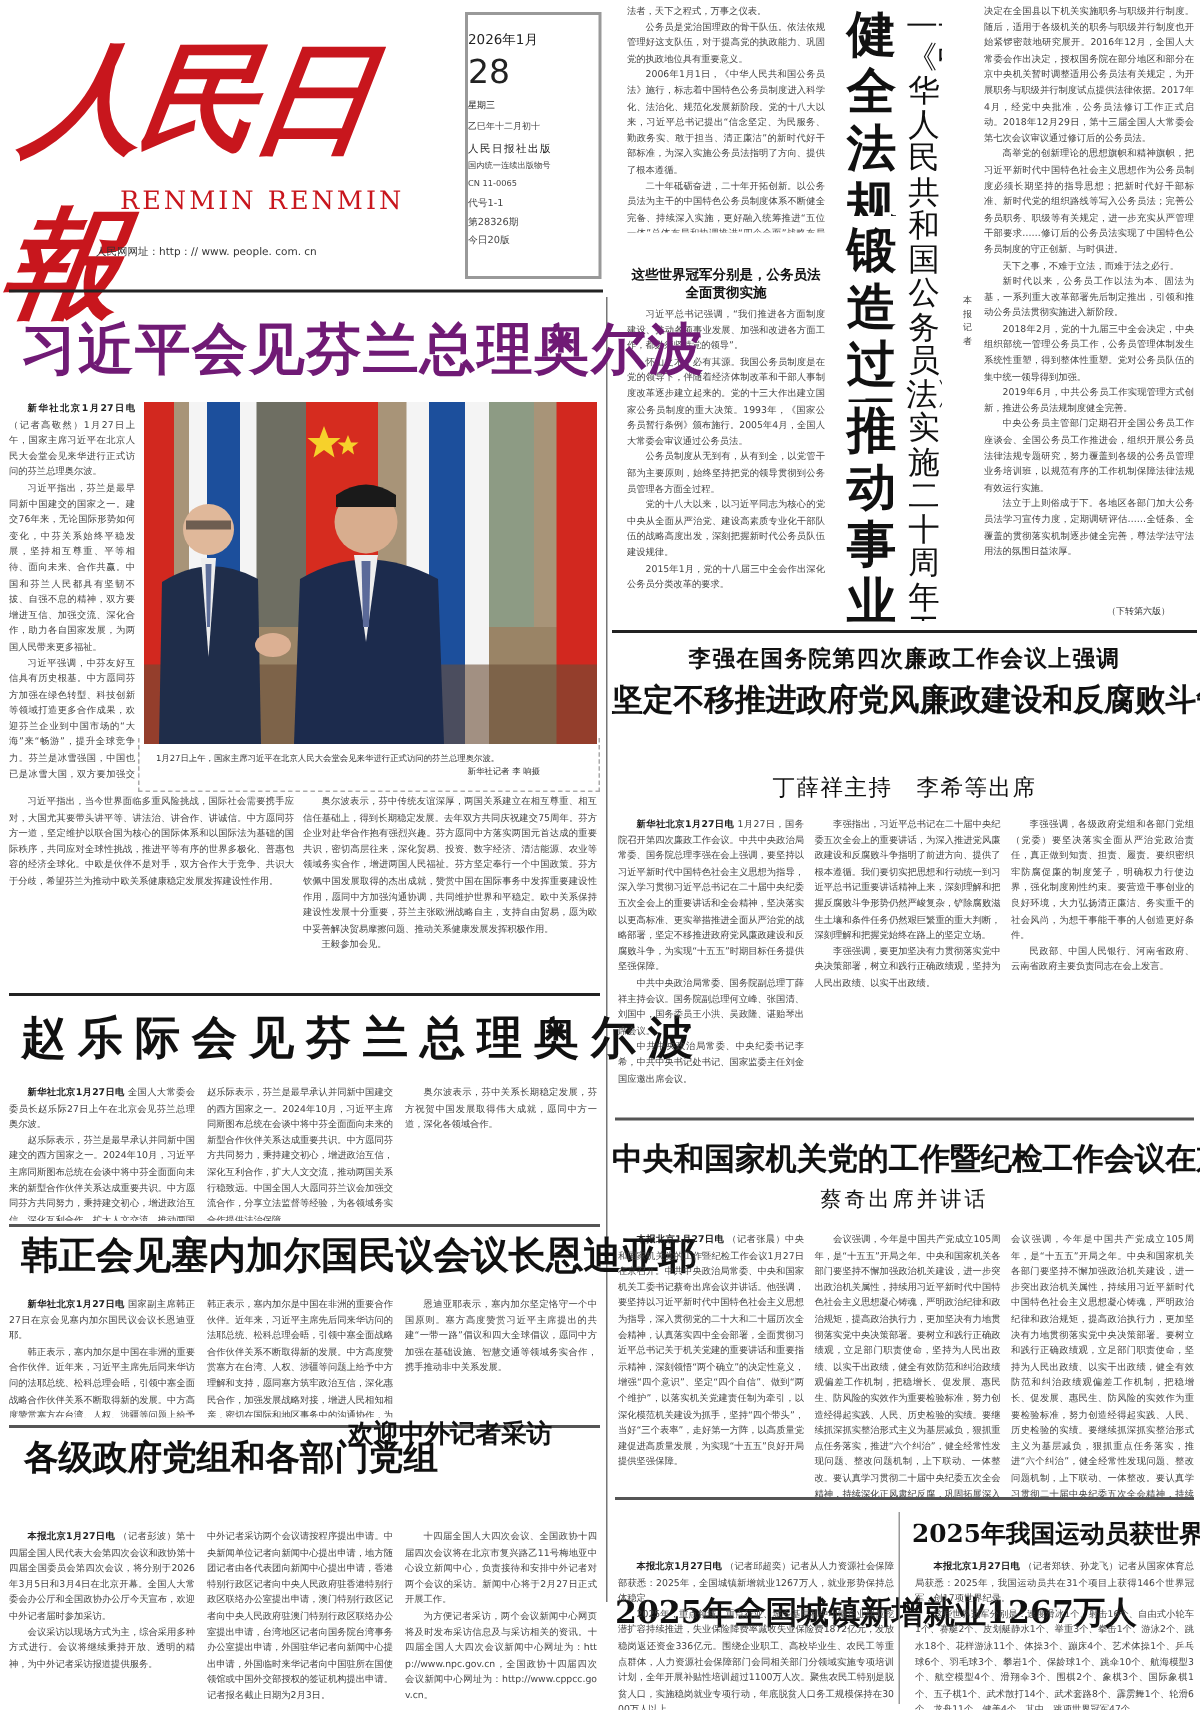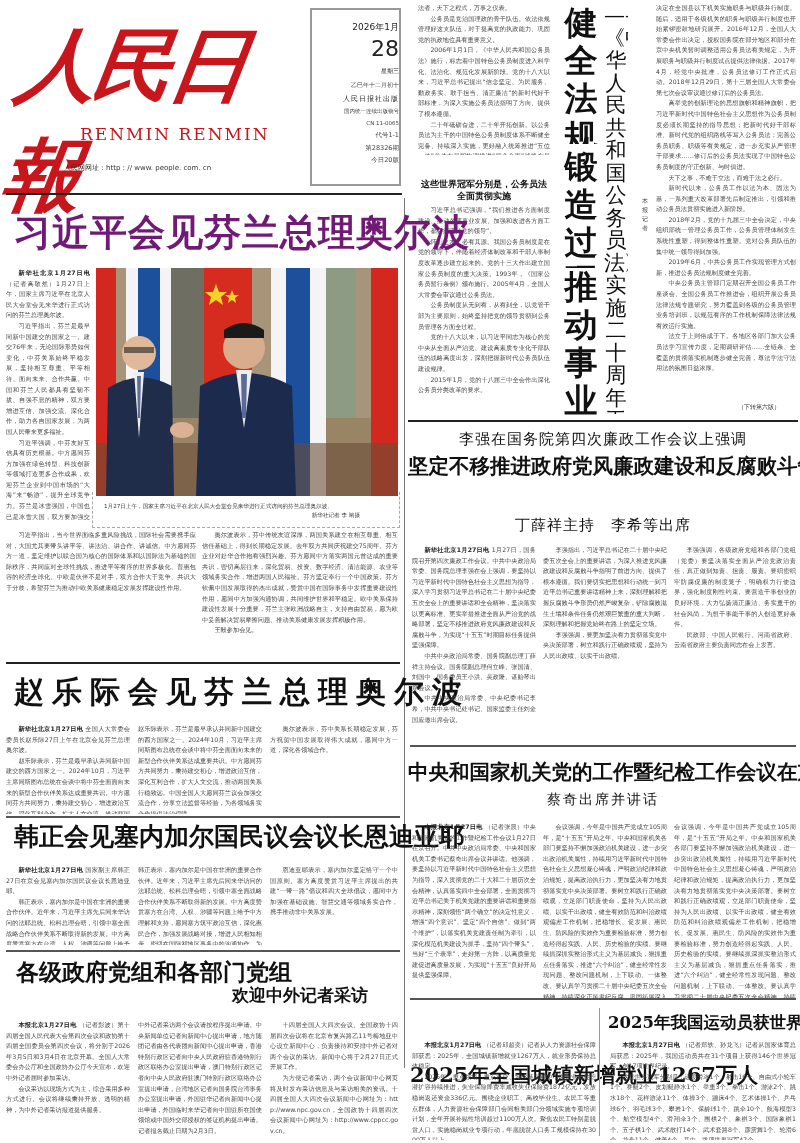--- a/index.html
+++ b/index.html
@@ -9,21 +9,21 @@
 .txt{font-size:6.2px;line-height:10.6px;color:#444;text-align:justify;overflow:hidden;word-break:break-all}
 .txt p{text-indent:2em}
 .lead b{font-weight:bold;color:#222}
 .serif{font-family:Liberation Serif, serif}
 .hr{position:absolute;background:#222}
 .vr{position:absolute;background:#777;width:1px}
 
 .logo{left:18px;top:10px;width:290px;height:110px;color:#c8161d;font-family:"DejaVu Serif","Liberation Serif",serif;font-weight:bold;font-style:italic;font-size:80px;line-height:110px;letter-spacing:-4px;transform:skewX(-8deg)}
 .logo-en{left:80px;top:124px;color:#c8161d;font-family:"DejaVu Serif","Liberation Serif",serif;font-size:17px;letter-spacing:2px}
 .site{left:64px;top:163px;font-size:7px;color:#333}
-.datebox{left:310px;top:8px;width:91px;height:178px;border:2px solid #999;text-align:right;color:#222}
+.datebox{left:310px;top:8px;width:91px;height:178px;border:2px solid #999;text-align:left;color:#222}
 .datebox div{line-height:1}
 .ym{font-size:9px;margin-top:13px}
 .day{font-size:22px;margin-top:6px}
 .wk{font-size:6px;margin-top:8px}
 .lunar{font-size:6px;margin-top:8px;color:#444}
 .pub{font-size:7px;margin-top:8px;letter-spacing:1px}
 .small{font-size:5.5px;margin-top:6px;color:#444}
 
 .h-main{left:14px;top:208px;width:380px;font-size:37px;font-weight:bold;letter-spacing:1px;color:#701a75;white-space:nowrap}
 .photo{left:96px;top:268px;width:302px;height:228px;overflow:hidden;background:#8a6e52}
@@ -169,34 +169,34 @@
   <p style="text-indent:0">韩正表示，塞内加尔是中国在非洲的重要合作伙伴。近年来，习近平主席先后同来华访问的法耶总统、松科总理会晤，引领中塞全面战略合作伙伴关系不断取得新的发展。中方高度赞赏塞方在台湾、人权、涉疆等问题上给予中方理解和支持，愿同塞方筑牢政治互信，深化惠民合作，加强发展战略对接，增进人民相知相亲，密切在国际和地区事务中的沟通协作，为共筑新时代全天候中非命运共同体作出更大贡献。</p>
 </div>
 <div class="abs txt" style="left:270px;top:865px;width:128px;height:80px">
   <p>恩迪亚耶表示，塞内加尔坚定恪守一个中国原则。塞方高度赞赏习近平主席提出的共建“一带一路”倡议和四大全球倡议，愿同中方加强在基础设施、智慧交通等领域务实合作，携手推动非中关系发展。</p>
 </div>
 <div class="hr" style="left:6px;top:950px;width:394px;height:1.5px;background:#555"></div>
 
 <div class="abs serif-h" style="left:16px;top:958px;font-size:23px;line-height:28px">
   <div>各级政府党组和各部门党组</div>
 </div>
-<div class="abs serif-h" style="left:232px;top:984px;font-size:17px">欢迎中外记者采访</div>
+<div class="abs serif-h" style="left:232px;top:944px;font-size:17px">欢迎中外记者采访</div>
 <div class="abs txt lead" style="left:6px;top:1020px;width:124px;height:122px">
   <p><b>本报北京1月27日电</b> <span>（记者彭波）</span><span>第十四届全国人民代表大会第四次会议和政协第十四届全国委员会第四次会议，将分别于2026年3月5日和3月4日在北京开幕。全国人大常委会办公厅和全国政协办公厅今天宣布，欢迎中外记者届时参加采访。</span></p>
   <p>会议采访以现场方式为主，综合采用多种方式进行。会议将继续秉持开放、透明的精神，为中外记者采访报道提供服务。</p>
 </div>
 <div class="abs txt" style="left:138px;top:1020px;width:124px;height:122px">
   <p style="text-indent:0">中外记者采访两个会议请按程序提出申请。中央新闻单位记者向新闻中心提出申请，地方随团记者由各代表团向新闻中心提出申请，香港特别行政区记者向中央人民政府驻香港特别行政区联络办公室提出申请，澳门特别行政区记者向中央人民政府驻澳门特别行政区联络办公室提出申请，台湾地区记者向国务院台湾事务办公室提出申请，外国驻华记者向新闻中心提出申请，外国临时来华记者向中国驻所在国使领馆或中国外交部授权的签证机构提出申请。记者报名截止日期为2月3日。</p>
 </div>
 <div class="abs txt" style="left:270px;top:1020px;width:128px;height:122px">
   <p>十四届全国人大四次会议、全国政协十四届四次会议将在北京市复兴路乙11号梅地亚中心设立新闻中心，负责接待和安排中外记者对两个会议的采访。新闻中心将于2月27日正式开展工作。</p>
   <p>为方便记者采访，两个会议新闻中心网页将及时发布采访信息及与采访相关的资讯。十四届全国人大四次会议新闻中心网址为：http://www.npc.gov.cn，全国政协十四届四次会议新闻中心网址为：http://www.cppcc.gov.cn。</p>
 </div>
 
-<div class="abs sec-h" style="left:408px;top:430px;width:390px;text-align:center;font-size:15px;font-weight:normal;letter-spacing:1px;color:#111">李强在国务院第四次廉政工作会议上强调</div>
+<div class="abs sec-h" style="left:408px;top:430px;width:390px;text-align:center;font-size:15px;font-weight:bold;letter-spacing:1px;color:#111">李强在国务院第四次廉政工作会议上强调</div>
 <div class="abs serif-h" style="left:408px;top:452px;width:390px;text-align:center;font-size:20.5px;line-height:29px">
   <div>坚定不移推进政府党风廉政建设和反腐败斗争</div>
 </div>
 <div class="abs" style="left:408px;top:516px;width:390px;text-align:center;font-size:15px;letter-spacing:1px;color:#111;white-space:pre">丁薛祥主持　李希等出席</div>
 <div class="abs txt lead" style="left:412px;top:545px;width:124px;height:195px">
   <p><b>新华社北京1月27日电</b> <span>1月27日，国务院召开第四次廉政工作会议。中共中央政治局常委、国务院总理李强在会上强调，要坚持以习近平新时代中国特色社会主义思想为指导，深入学习贯彻习近平总书记在二十届中央纪委五次全会上的重要讲话和全会精神，坚决落实以更高标准、更实举措推进全面从严治党的战略部署，坚定不移推进政府党风廉政建设和反腐败斗争，为实现“十五五”时期目标任务提供坚强保障。</span></p>
   <p>中共中央政治局常委、国务院副总理丁薛祥主持会议。国务院副总理何立峰、张国清、刘国中，国务委员王小洪、吴政隆、谌贻琴出席会议。</p>
   <p>中共中央政治局常委、中央纪委书记李希，中共中央书记处书记、国家监委主任刘金国应邀出席会议。</p>
 </div>
 <div class="abs txt" style="left:543px;top:545px;width:124px;height:195px">

